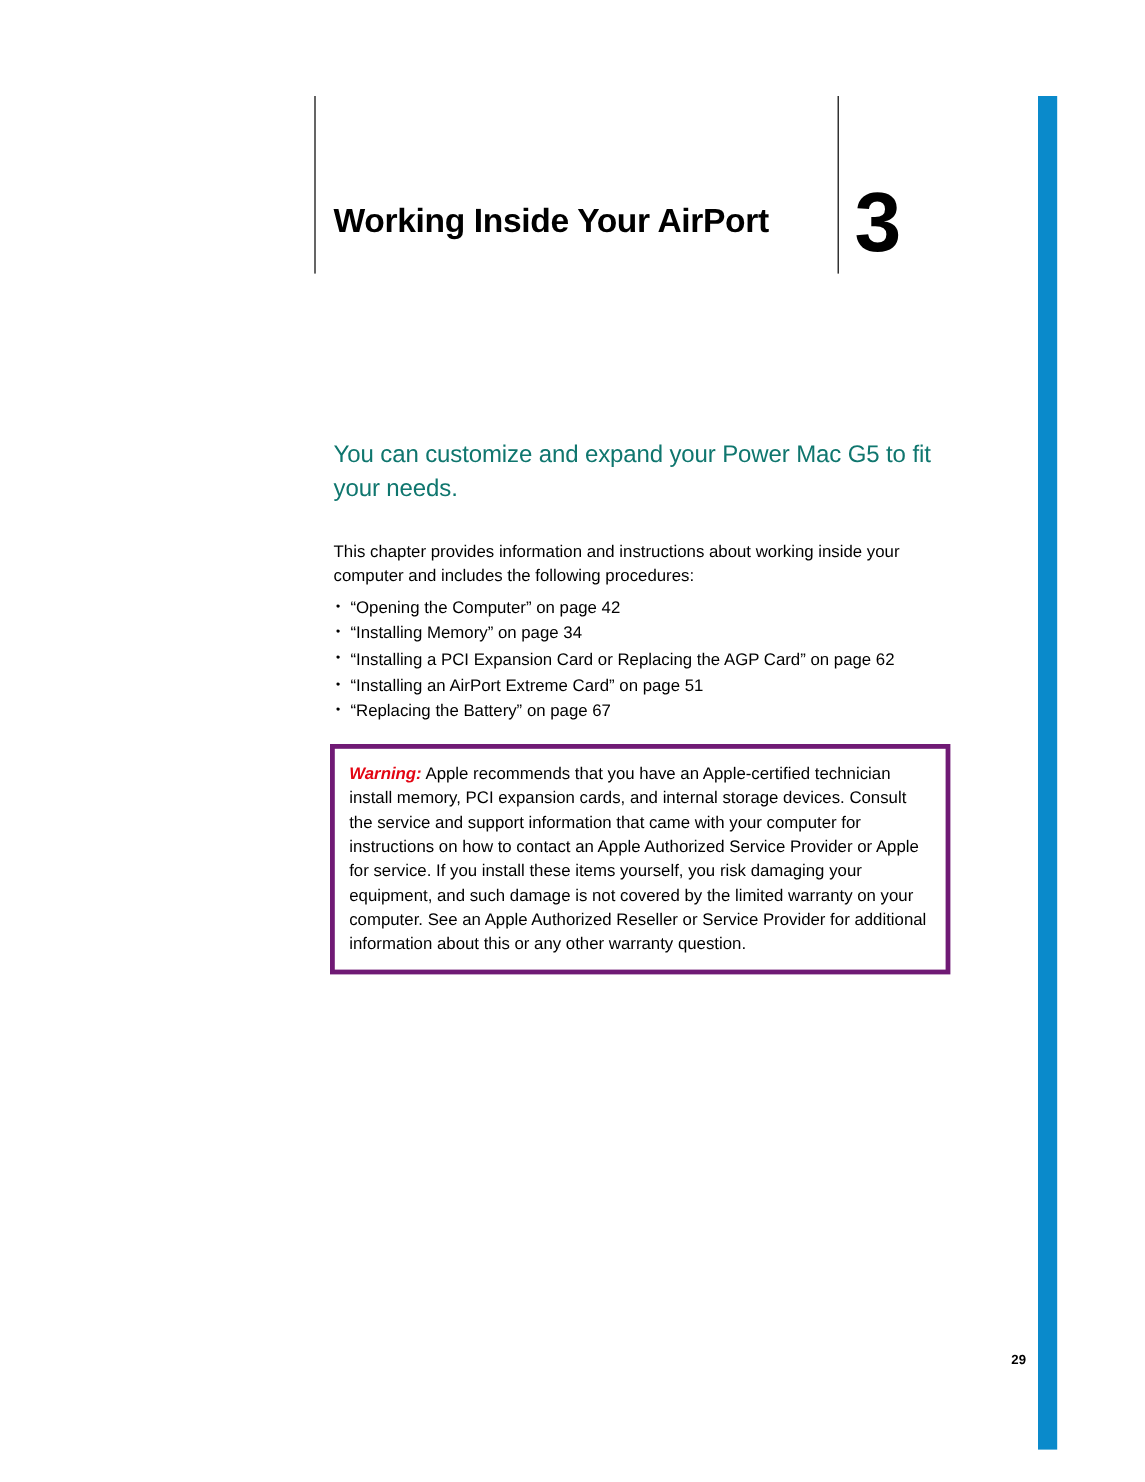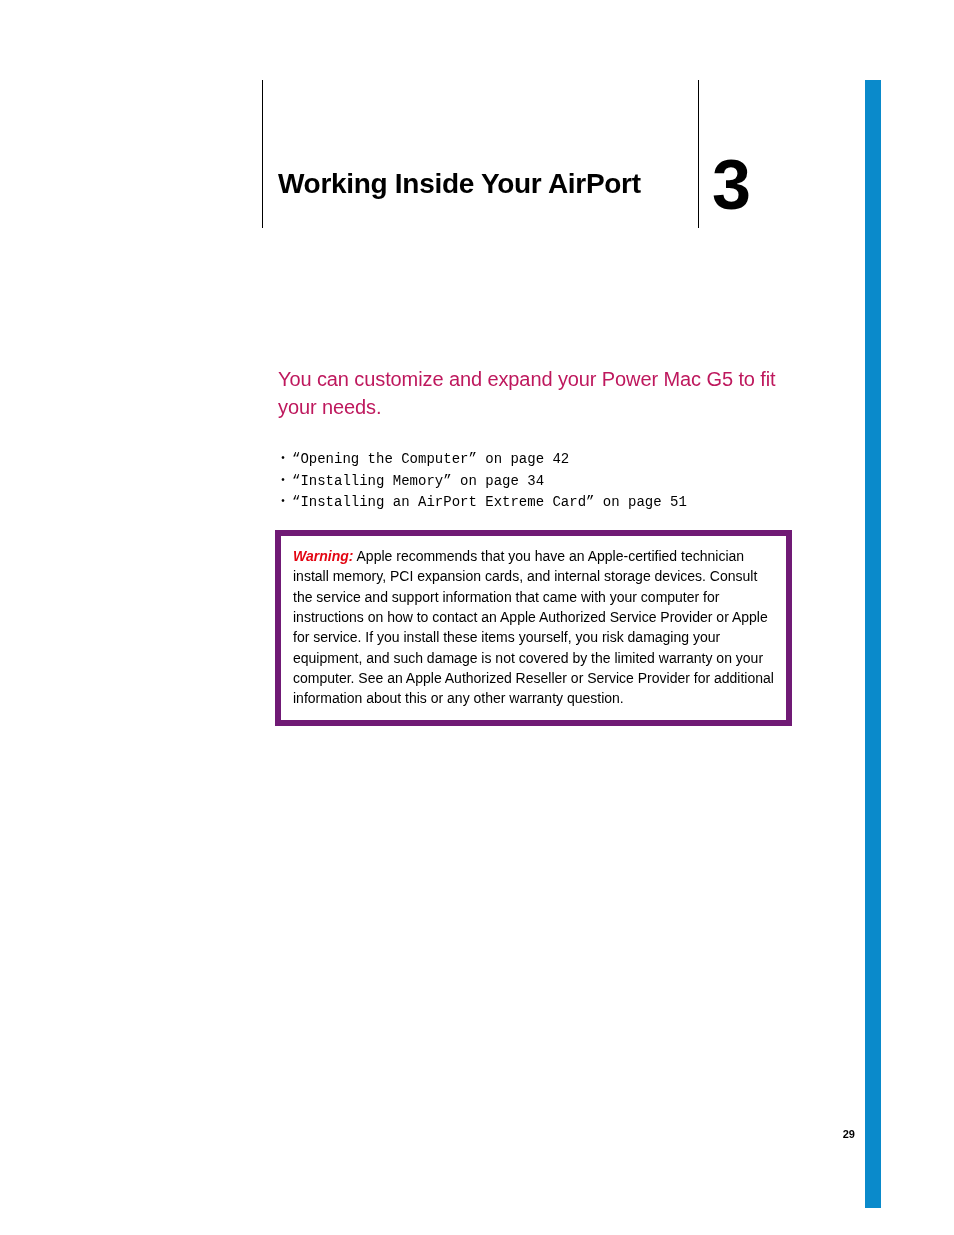--- a/index.html
+++ b/index.html
@@ -71,21 +71,21 @@
       font-size: 70px;
       font-weight: 700;
       line-height: 1;
     }
     .intro-section {
       margin-top: 135px;
       padding-left: 16px;
       padding-right: 30px;
     }
     .intro-heading {
-      color: #be185d;
+      color: #0f766e;
       font-size: 20px;
       font-weight: 400;
       line-height: 1.4;
       margin-bottom: 28px;
       letter-spacing: -0.1px;
     }
     .intro-para {
       font-size: 14px;
       line-height: 1.45;
       margin-bottom: 6px;
@@ -93,32 +93,31 @@
     .proc-list {
       list-style: none;
       margin-top: 4px;
       margin-bottom: 16px;
     }
     .proc-list li {
       font-size: 14px;
       line-height: 1.55;
       padding-left: 14px;
       position: relative;
-      font-family: Liberation Mono, monospace;
     }
     .proc-list li::before {
       content: "•";
       position: absolute;
       left: 2px;
       top: 0;
       font-size: 10px;
       line-height: 1.9;
     }
     .warning-box {
-      border: 6px solid #701a75;
+      border: 4px solid #701a75;
       padding: 10px 12px 12px 12px;
       margin-left: -3px;
       margin-right: 15px;
     }
     .warning-label {
       color: #e30613;
       font-style: italic;
       font-weight: 600;
       font-size: 14px;
     }
@@ -145,25 +144,28 @@
     <div class="vert-rule-left"></div>
     <h1 class="chapter-title">Working Inside Your AirPort</h1>
     <div class="chapter-number-wrap">
       <div class="vert-rule-right"></div>
       <div class="chapter-number">3</div>
     </div>
   </div>
 
   <div class="intro-section">
     <h2 class="intro-heading">You can customize and expand your Power Mac G5 to fit your needs.</h2>
+    <p class="intro-para">This chapter provides information and instructions about working inside your computer and includes the following procedures:</p>
 
     <ul class="proc-list">
       <li>“Opening the Computer” on page 42</li>
       <li>“Installing Memory” on page 34</li>
+      <li>“Installing a PCI Expansion Card or Replacing the AGP Card” on page 62</li>
       <li>“Installing an AirPort Extreme Card” on page 51</li>
+      <li>“Replacing the Battery” on page 67</li>
     </ul>
 
     <div class="warning-box">
       <span class="warning-text"><span class="warning-label">Warning:</span><span> Apple recommends that you have an Apple-certified technician install memory, PCI expansion cards, and internal storage devices. Consult the service and support information that came with your computer for instructions on how to contact an Apple Authorized Service Provider or Apple for service. If you install these items yourself, you risk damaging your equipment, and such damage is not covered by the limited warranty on your computer. See an Apple Authorized Reseller or Service Provider for additional information about this or any other warranty question.</span></span>
     </div>
   </div>
 
 </div>
 
 <div class="page-number">29</div>

